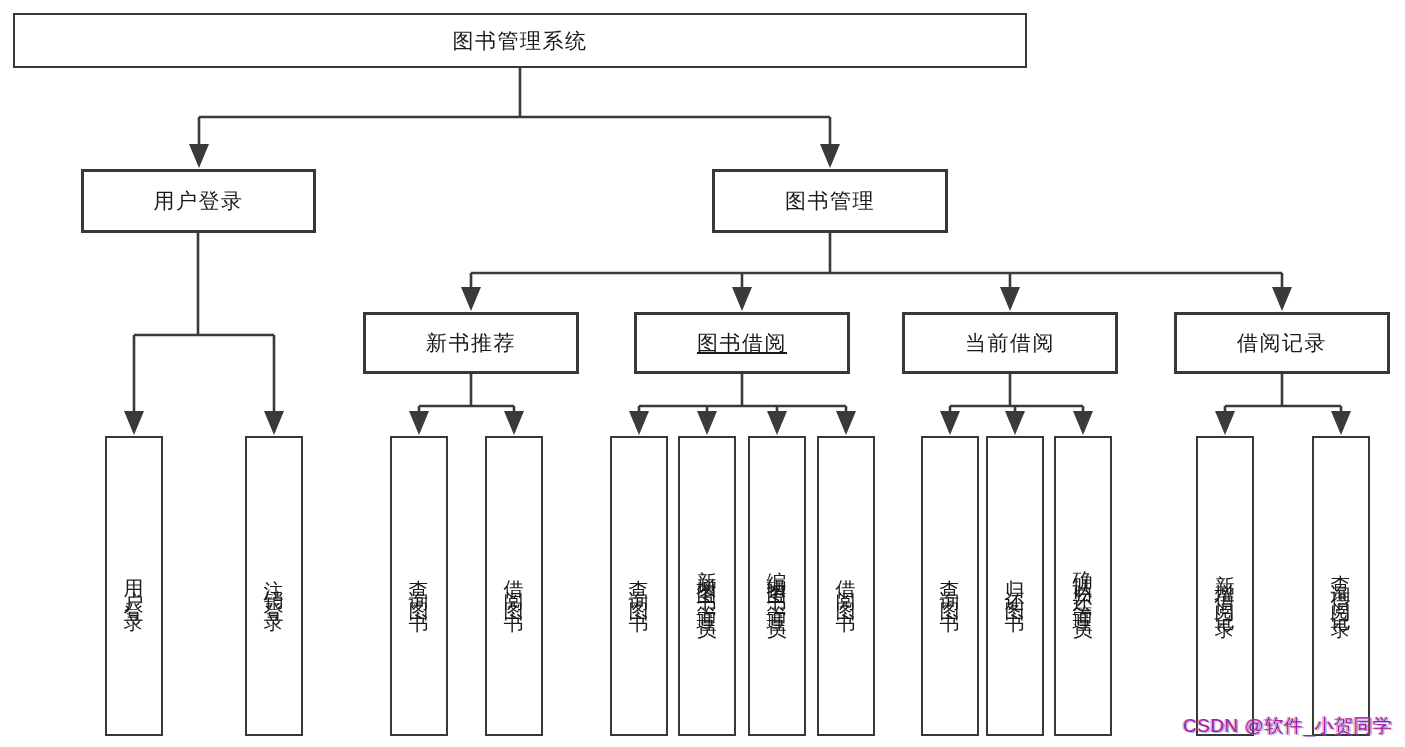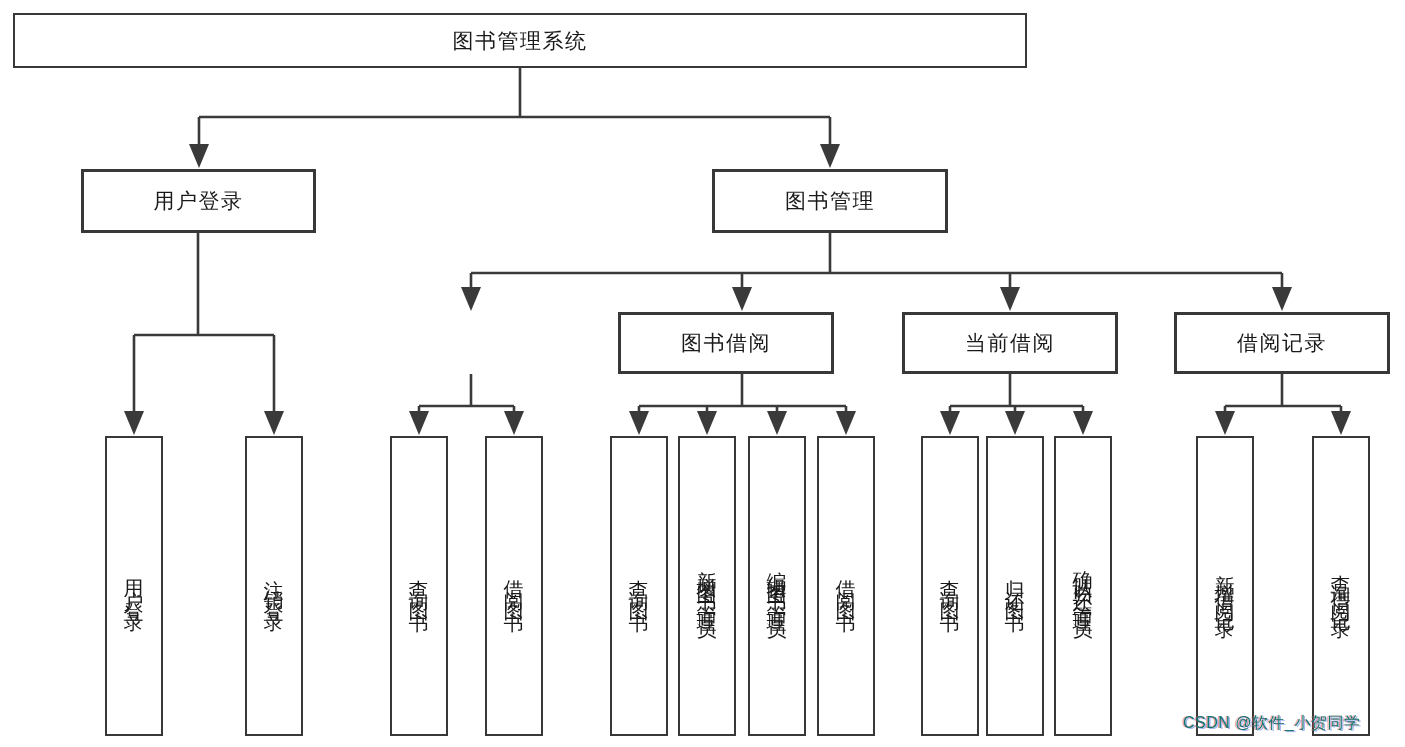--- a/index.html
+++ b/index.html
@@ -37,23 +37,23 @@
     font-size:20px;
     color:#1a1a1a;
     line-height:1;
   }
   .sp4{letter-spacing:11px;}
   .sp6{letter-spacing:9px;}
   .sp10{letter-spacing:7px;}
   .watermark{
     position:absolute;
     left:1183px;top:713px;
-    font-size:16px;
+    font-size:19px;
     letter-spacing:0.5px;
-    color:#0f766e;
+    color:#a21caf;
     white-space:nowrap;
     z-index:5;
     text-shadow:-1.5px 0 0 rgba(235,90,90,0.55), 1.5px 1px 0 rgba(95,120,235,0.55);
   }
 </style>
 </head>
 <body>
 
 <div class="canvas">
 
@@ -101,21 +101,24 @@
     <span class="hlabel">图书管理系统</span>
   </div>
 
   <div class="box lvl2" style="left:81px;">
     <span class="hlabel">用户登录</span>
   </div>
   <div class="box lvl2" style="left:712px;width:236px;font-family:Liberation Serif, serif;">
     <span class="hlabel">图书管理</span>
   </div>
 
-  <div class="box lvl3" style="left:618px;">
+  <div class="box lvl3" style="left:363px;">
+    <span class="hlabel">新书推荐</span>
+  </div>
+  <div class="box lvl3" style="left:634px;text-decoration:underline;">
     <span class="hlabel">图书借阅</span>
   </div>
   <div class="box lvl3" style="left:1174px;">
     <span class="hlabel">借阅记录</span>
   </div>
   <div class="box lvl3" style="left:902px;">
     <span class="hlabel">当前借阅</span>
   </div>
 
   <div class="box leaf" style="left:105px;">

